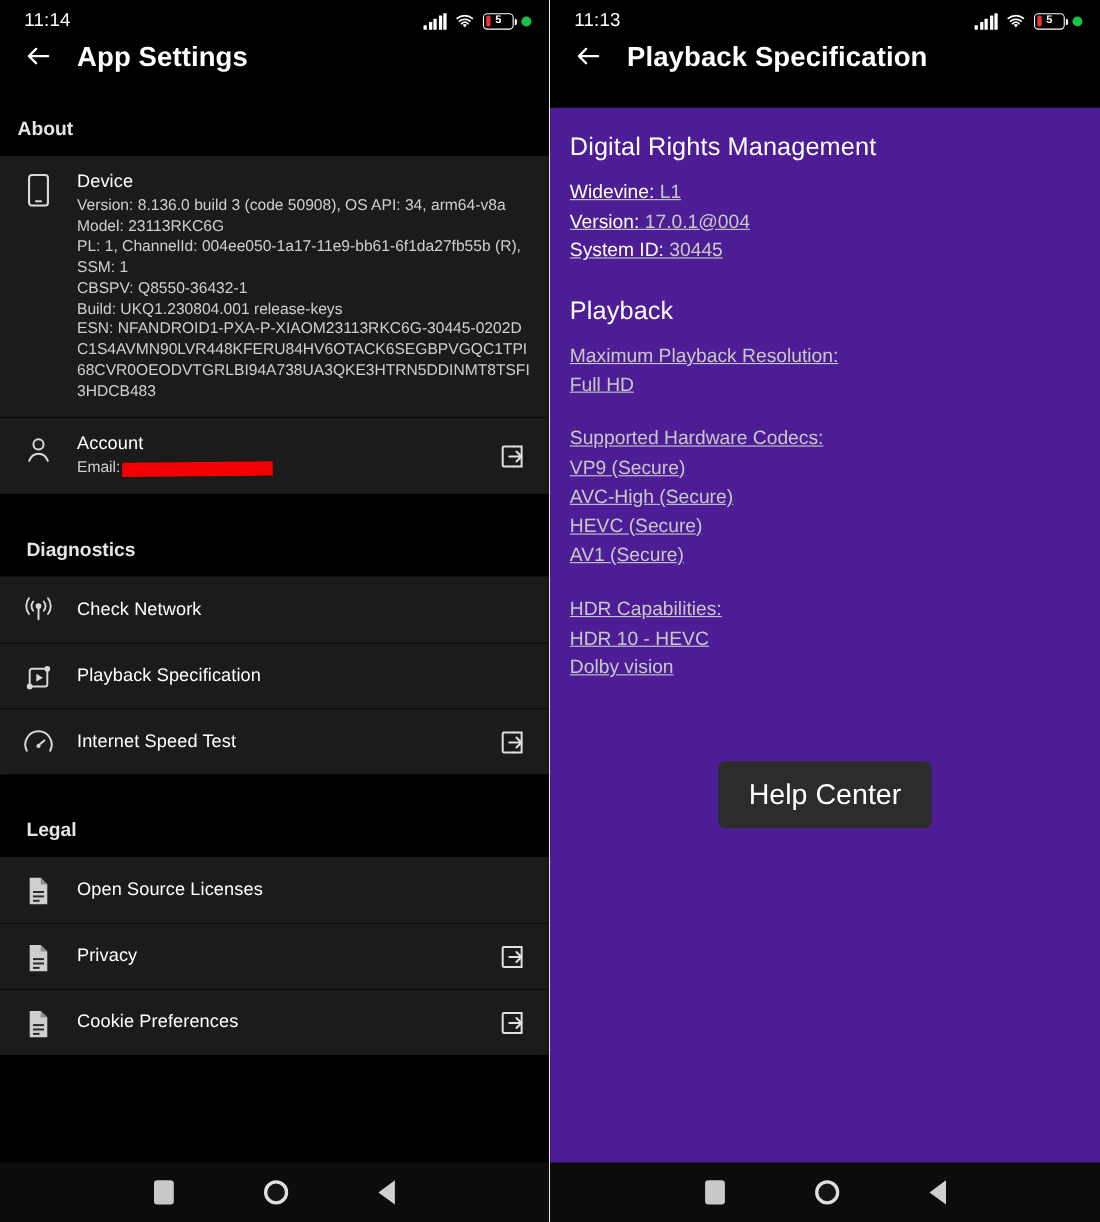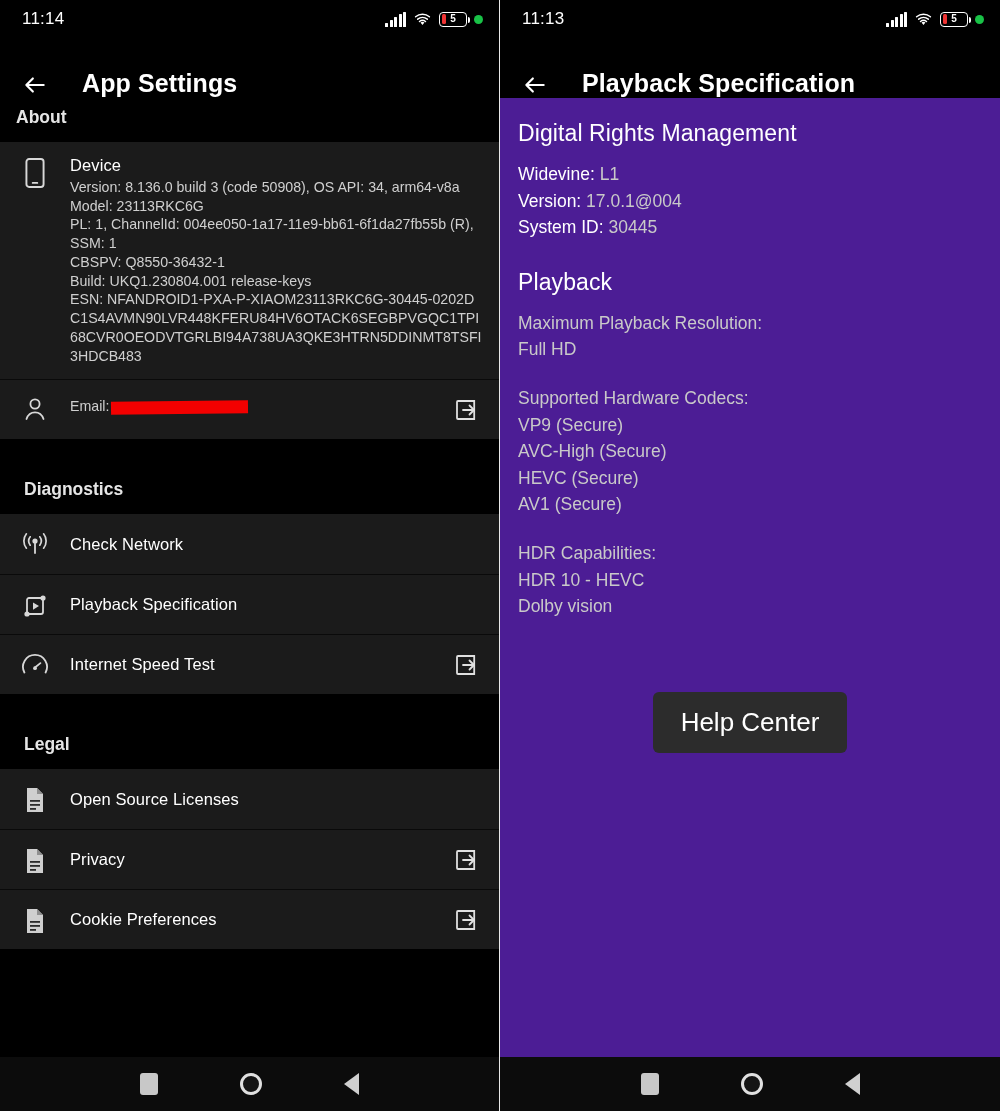--- a/index.html
+++ b/index.html
@@ -75,22 +75,22 @@
   .battery .bat-num {
     position: relative;
     font-size: 10px; color: #fff; font-weight: 600; line-height: 1;
   }
   .green-dot { width: 9px; height: 9px; border-radius: 50%; background: #19c247; }
 
   
   .appbar {
     flex: 0 0 60px;
     display: flex;
-    align-items: flex-end;
-    gap: 34px;
+    align-items: flex-start;
+    gap: 22px;
     padding: 0 22px;
     background: #000;
   }
   .back-arrow { width: 26px; height: 26px; display: block; }
   .appbar-title {
     color: #fff;
     font-size: 25px;
     font-weight: 700;
     letter-spacing: .1px;
   }
@@ -161,20 +161,21 @@
     font-size: 23px;
     font-weight: 400;
     letter-spacing: .1px;
     margin-bottom: 14px;
   }
   .spec-h2.spaced { margin-top: 28px; }
   .spec-line {
     font-size: 17.5px;
     line-height: 1.52;
     color: #c9c9c9;
+    text-decoration: underline;
   }
   .spec-line .lbl { color: #fff; font-weight: 500; }
   .spec-group { margin-bottom: 0; }
   .spec-gap { height: 22px; }
 
   .helpcenter-wrap {
     display: flex; justify-content: center;
     margin-top: 72px;
   }
   .help-btn {
@@ -278,20 +279,21 @@
         </div>
 
         <div class="row">
           <div class="row-icon">
             <svg width="24" height="26" viewBox="0 0 24 26">
               <circle cx="12" cy="8" r="4.6" stroke="#d8d8d8" stroke-width="1.8" fill="none"></circle>
               <path d="M3.5 23c1.6-4.6 5-6.6 8.5-6.6s6.9 2 8.5 6.6" stroke="#d8d8d8" stroke-width="1.8" fill="none" stroke-linecap="round"></path>
             </svg>
           </div>
           <div class="row-body">
+            <div class="row-title bold">Account</div>
             <div class="row-sub nobreak email-line">
               <span>Email:</span>
               <span class="redaction"></span>
             </div>
           </div>
           <div class="row-action">
             <svg width="24" height="24" viewBox="0 0 24 24">
               <path d="M13 3H4a1 1 0 0 0-1 1v16a1 1 0 0 0 1 1h9" stroke="#e0e0e0" stroke-width="1.8" fill="none" stroke-linecap="round"></path>
               <path d="M9 12h11M15.5 7.5L20 12l-4.5 4.5" stroke="#e0e0e0" stroke-width="1.8" fill="none" stroke-linecap="round" stroke-linejoin="round"></path>
               <path d="M13 3h7.2v18H13" stroke="#e0e0e0" stroke-width="1.8" fill="none" stroke-linecap="round"></path>

